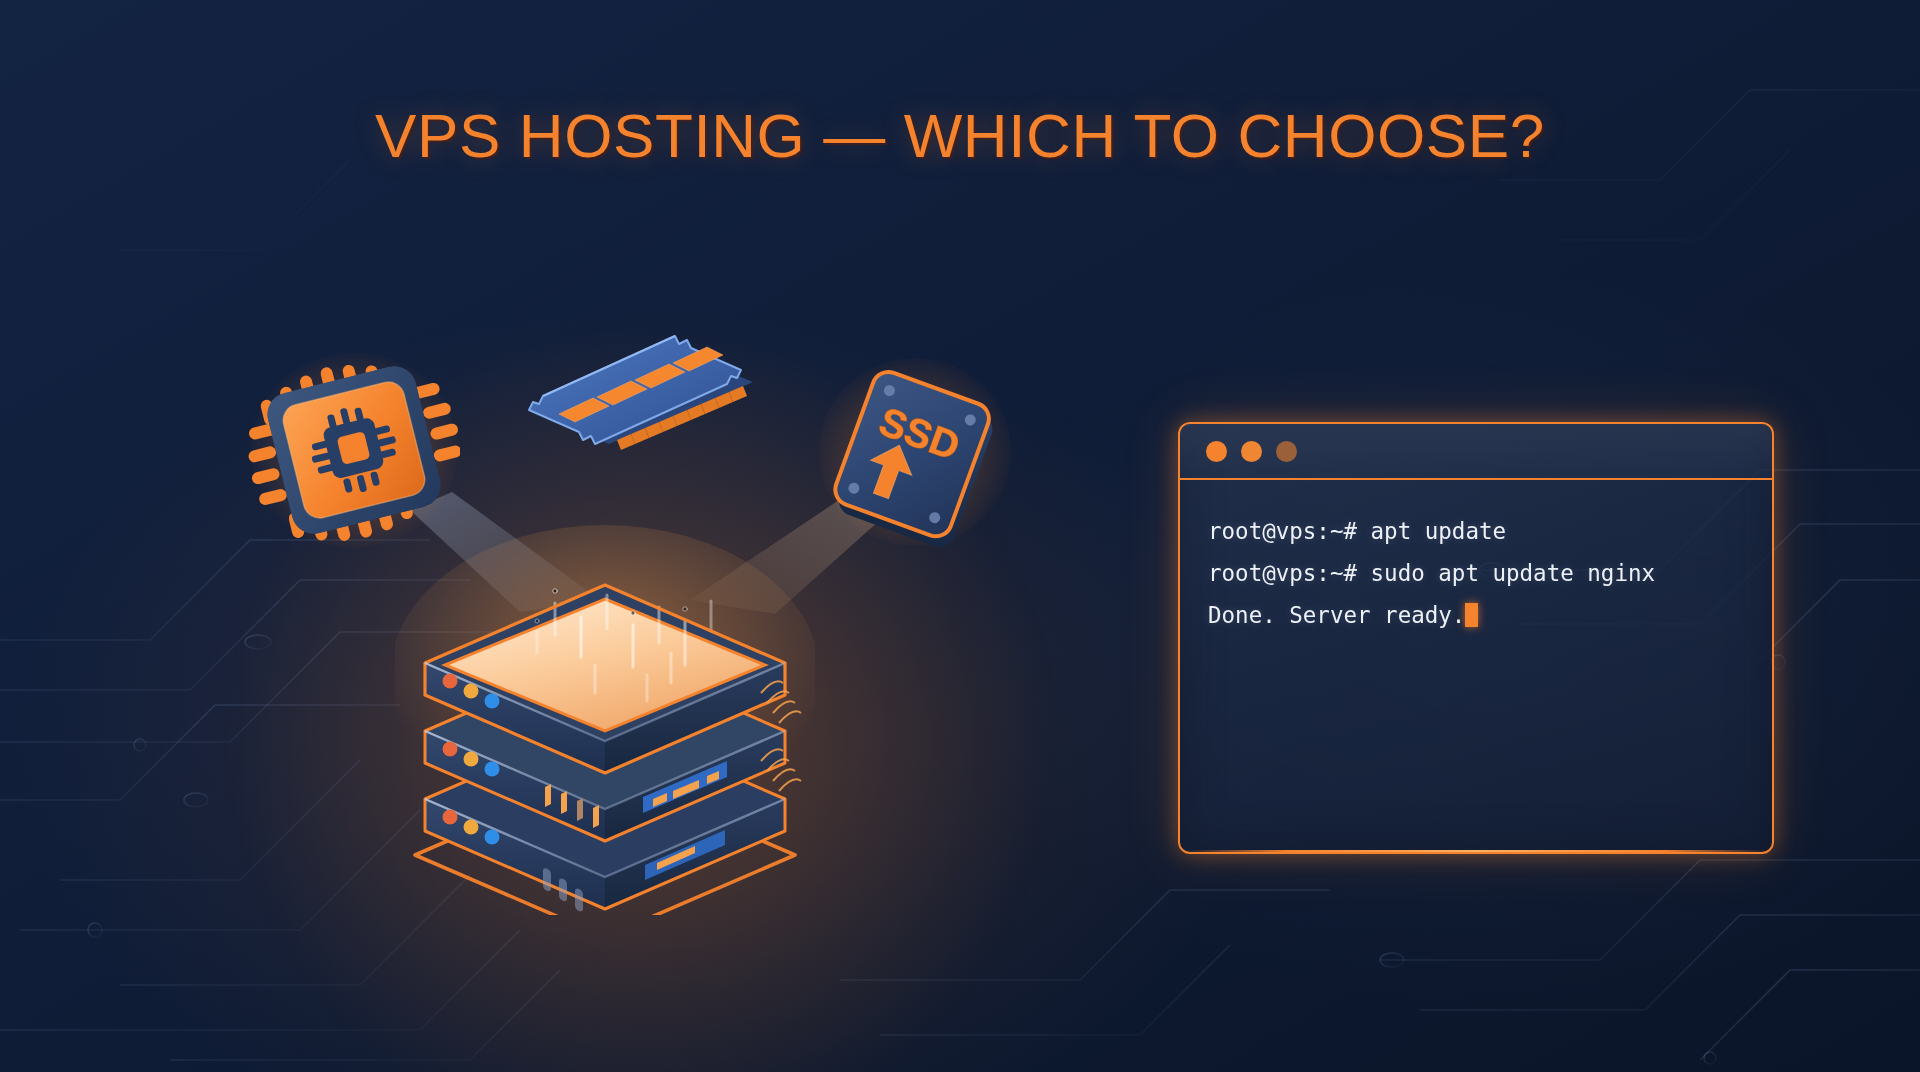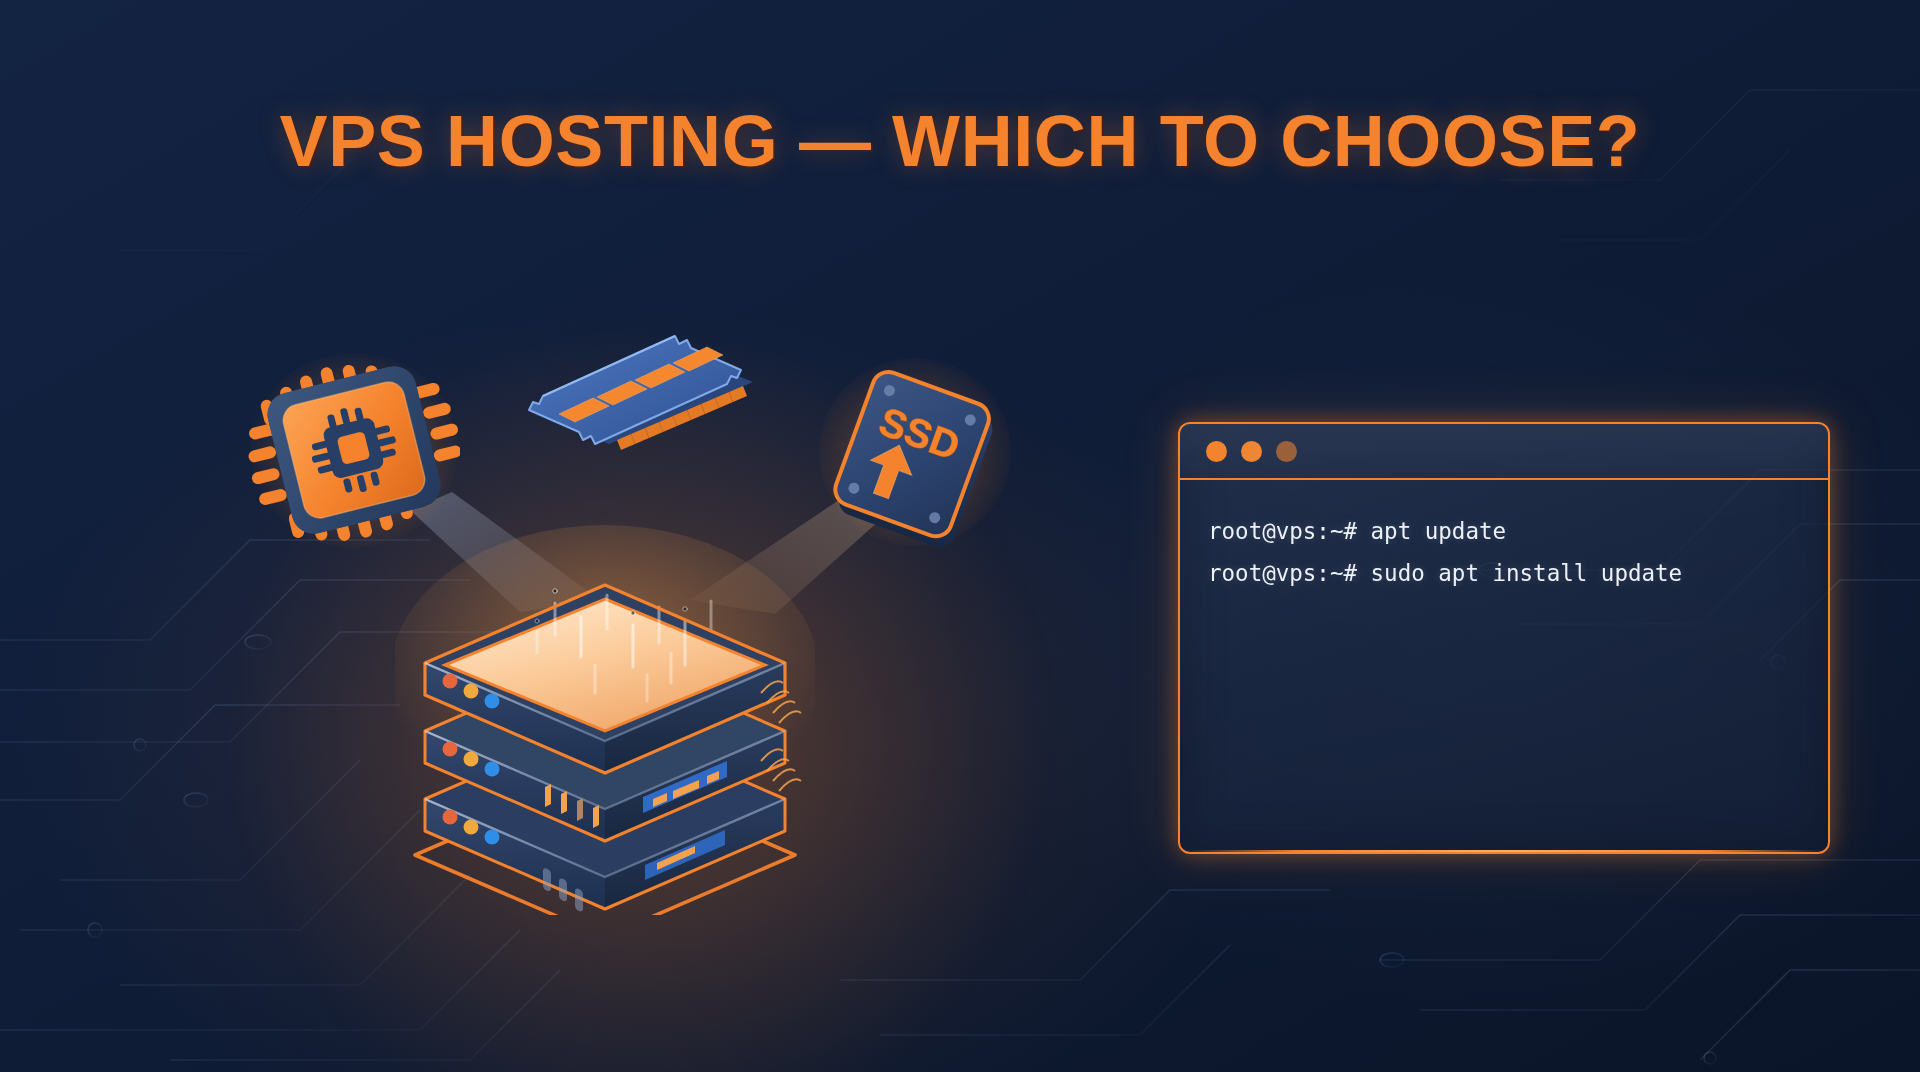--- a/index.html
+++ b/index.html
@@ -25,22 +25,22 @@
   .circuit { position:absolute; inset:0; width:100%; height:100%; }
 
   
   .title-wrap {
     position:absolute; top:100px; left:0; width:1920px;
     text-align:center; z-index:40;
   }
   .title {
     display:inline-block;
     font-family:"Liberation Sans", sans-serif;
-    font-weight:bold;
-    font-size:72px;
+    font-weight:normal;
+    font-size:62px;
     letter-spacing:0.6px;
     color:#F5822C;
     text-shadow:
        2px 2px 0 rgba(90,30,10,0.55),
        0 0 26px rgba(245,130,44,0.30);
     white-space:nowrap;
   }
 
   
   .icon-layer { position:absolute; inset:0; z-index:30; pointer-events:none; }
@@ -48,21 +48,21 @@
 
   .cpu  { position:absolute; left:248px;  top:350px; width:212px; height:200px; }
   .ram  { position:absolute; left:525px;  top:318px; width:230px; height:150px; }
   .ssd  { position:absolute; left:818px;  top:355px; width:195px; height:195px; }
   .servers { position:absolute; left:395px; top:525px; width:420px; height:390px; }
 
   
   .terminal {
     position:absolute;
     left:1178px; top:422px;
-    width:652px; height:432px;
+    width:596px; height:432px;
     border:2px solid #F5822C;
     border-radius:12px;
     background:linear-gradient(165deg, rgba(44,58,86,0.62) 0%, rgba(29,42,68,0.70) 45%, rgba(22,33,56,0.78) 100%);
     box-shadow:
       0 0 22px rgba(245,130,44,0.40),
       0 0 60px rgba(245,130,44,0.16),
       inset 0 0 45px rgba(10,18,36,0.45);
     z-index:35;
     overflow:hidden;
   }
@@ -487,18 +487,19 @@
   </div>
 
   <div class="terminal">
     <div class="term-bar">
       <span class="dot dot-1"></span>
       <span class="dot dot-2"></span>
       <span class="dot dot-3"></span>
     </div>
     <div class="term-body">
       <div class="term-line">root@vps:~# apt update</div>
-      <div class="term-line">root@vps:~# sudo apt install update</div>
+      <div class="term-line">root@vps:~# sudo apt update nginx</div>
+      <div class="term-line"><span>Done. Server ready.</span><span class="cursor"></span></div>
     </div>
     <div class="term-glow-bottom"></div>
   </div>
 
 </div>
 
 </body></html>

